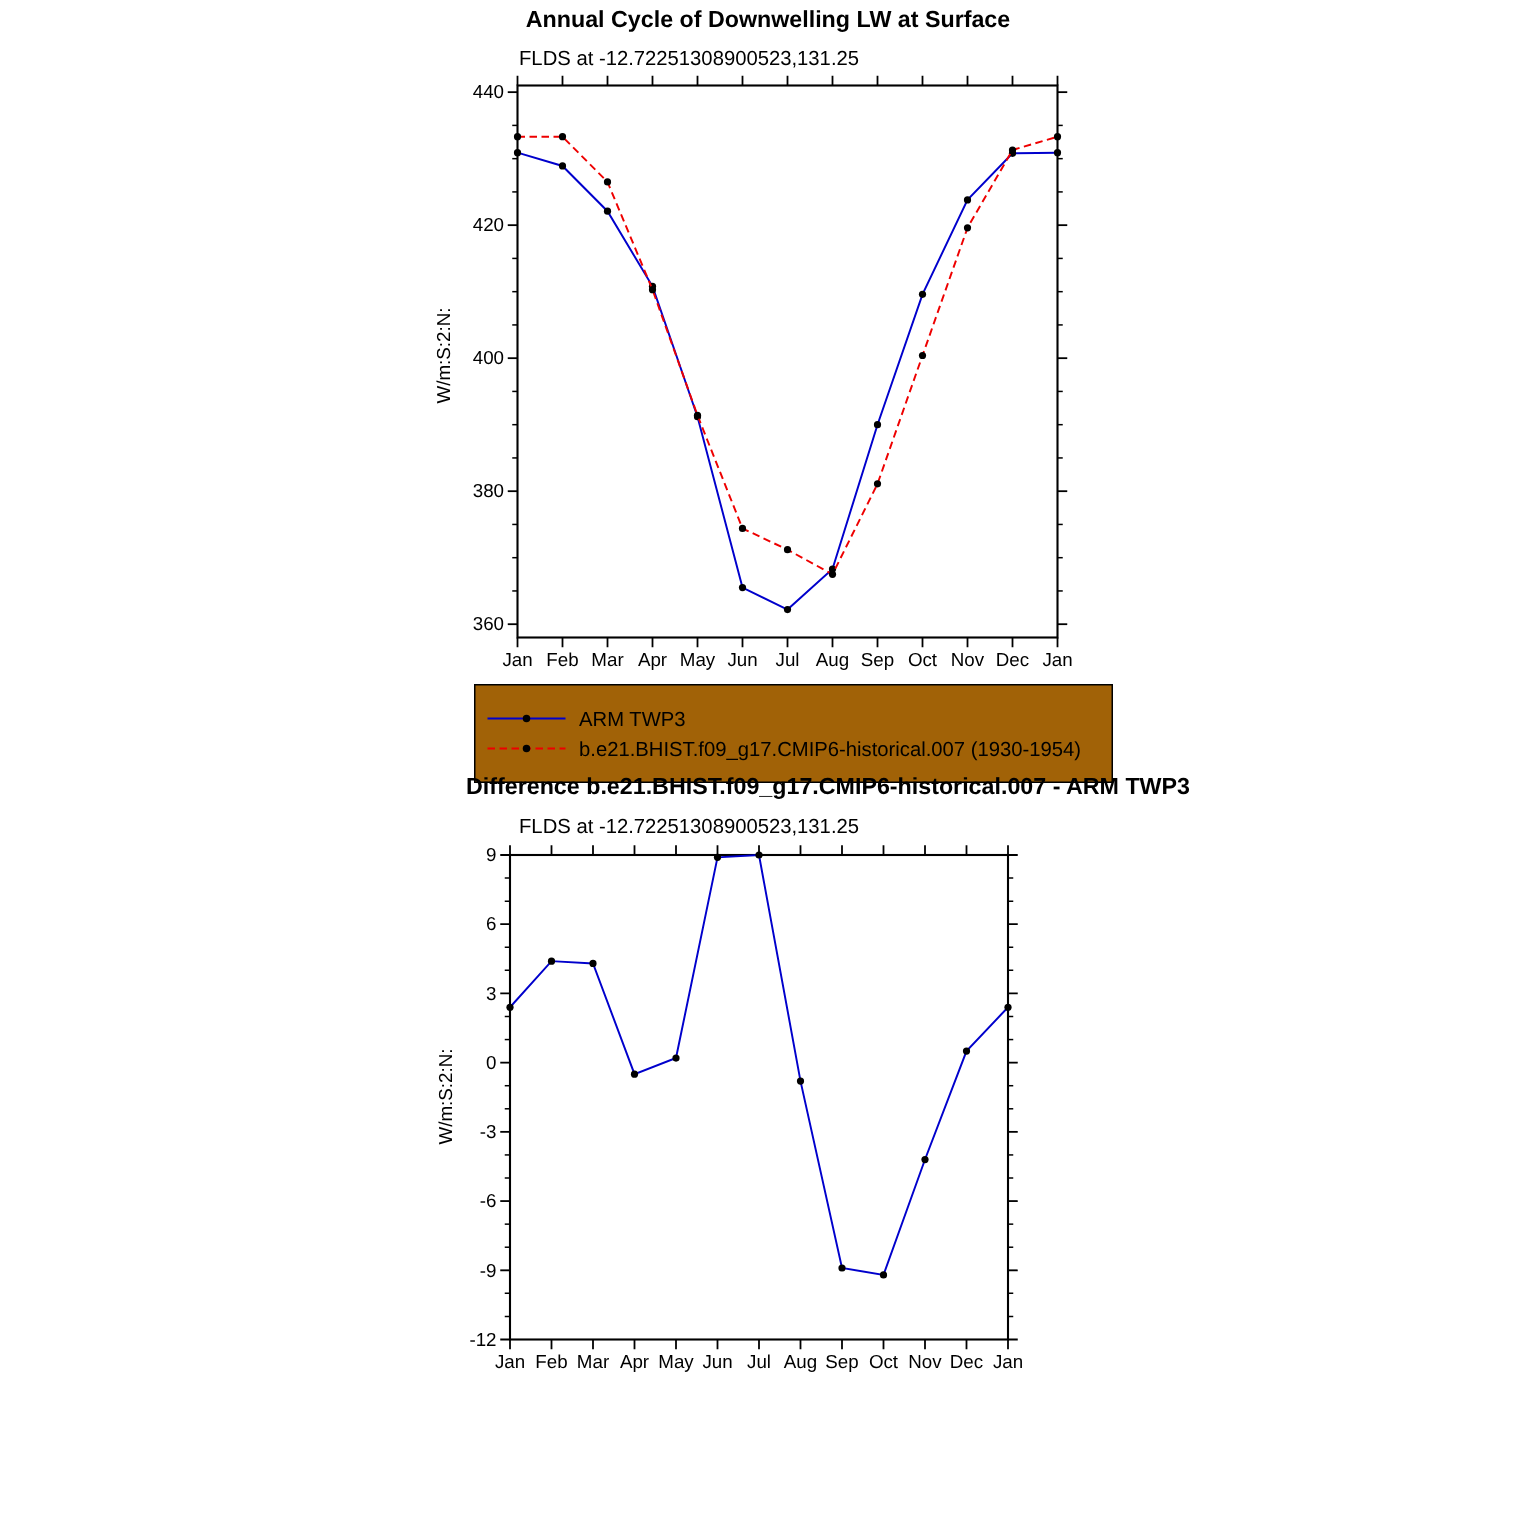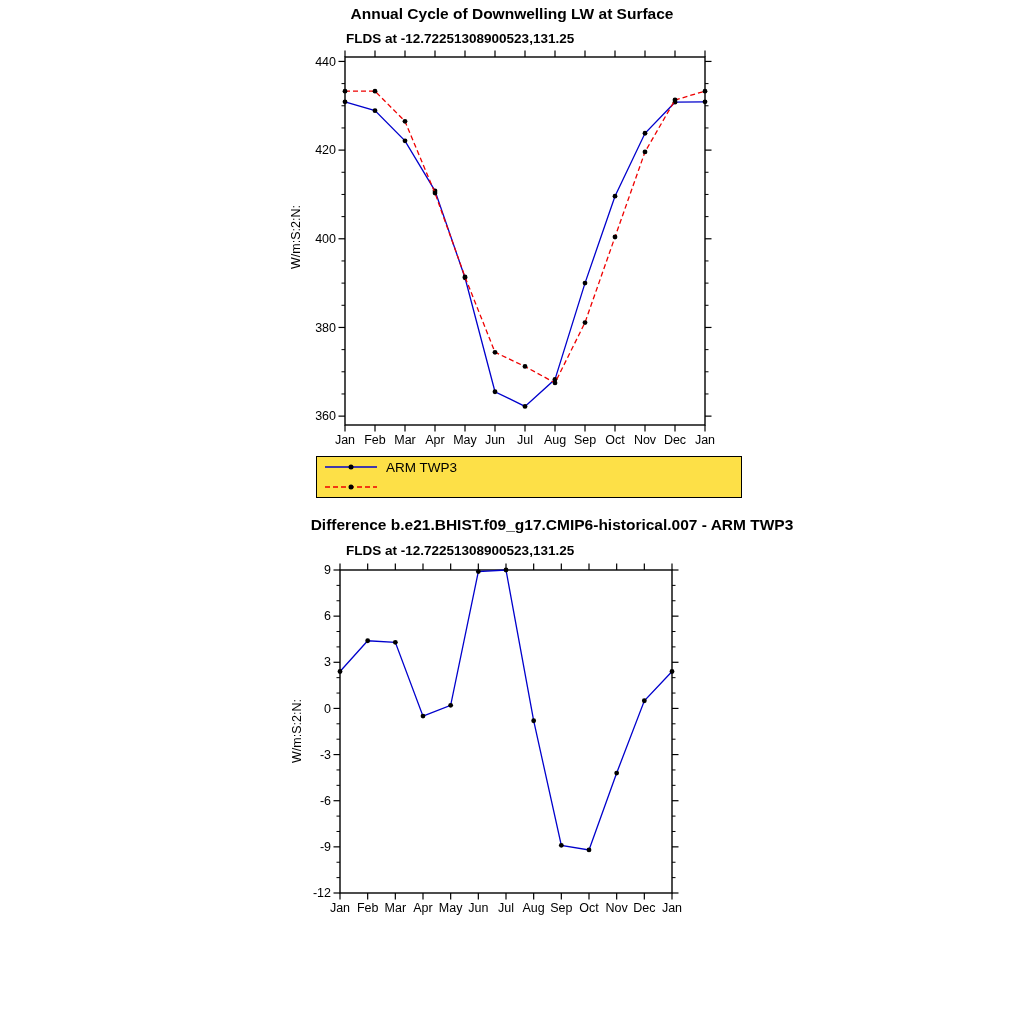--- a/index.html
+++ b/index.html
@@ -5,34 +5,34 @@
   html,body { margin:0; padding:0; }
   body {
     width:1024px; height:1024px; background:#ffffff; overflow:hidden;
     font-family:"Liberation Sans", sans-serif; color:#000;
     position:relative;
   }
   .title { position:absolute; left:0; width:1024px; text-align:center;
            font-weight:700; font-size:15.5px; }
   #title1 { top:5px; }
   #title2 { top:516px;padding-left:40px; }
-  .subtitle { position:absolute; font-size:13.5px; white-space:nowrap;font-weight:bold; }
+  .subtitle { position:absolute; font-size:13.5px; white-space:nowrap; }
   #subtitle1 { left:346px; top:31px; }
   #subtitle2 { left:346px; top:543px; }
   .ylabel { position:absolute; font-size:12.5px; white-space:nowrap;
             transform:translate(-50%,-50%) rotate(-90deg); }
   #ylabel1 { left:296px; top:237px; }
   #ylabel2 { left:297px; top:731px; }
   svg.chart { position:absolute; }
   #chartsvg1 { left:300px; top:48px; }
   #chartsvg2 { left:300px; top:558px; }
   svg text { font-family:"Liberation Sans", sans-serif; fill:#000; }
   .legend { position:absolute; left:316px; top:456px; width:426px;
-            border:1px solid #000; background:#fde047; box-sizing:border-box;
-            padding:0 6px;text-align:right; }
+            border:1px solid #000; background:#a16207; box-sizing:border-box;
+            padding:12px 6px;text-align:right; }
   .legend-row { display:flex; align-items:center; height:20px; gap:7px;
                 font-size:13.5px; white-space:nowrap; }
   .legend-sample { flex:0 0 auto; }
 </style>
 </head>
 <body>
 
 <div id="page">
 
   <div id="title1" class="title">Annual Cycle of Downwelling LW at Surface</div>
@@ -154,20 +154,21 @@
         <line x1="2" y1="7" x2="54" y2="7" stroke-width="1.4" stroke="#0000cc"></line>
         <circle cx="28" cy="7" r="2.5" fill="#000"></circle>
       </svg>
       <span>ARM TWP3</span>
     </div>
     <div class="legend-row">
       <svg class="legend-sample" width="56" height="14">
         <line x1="2" y1="7" x2="54" y2="7" stroke-width="1.4" stroke="#ee0000" stroke-dasharray="5 3"></line>
         <circle cx="28" cy="7" r="2.5" fill="#000"></circle>
       </svg>
+      <span>b.e21.BHIST.f09_g17.CMIP6-historical.007 (1930-1954)</span>
     </div>
   </div>
 
   <div id="title2" class="title">Difference b.e21.BHIST.f09_g17.CMIP6-historical.007 - ARM TWP3</div>
   <div id="subtitle2" class="subtitle">FLDS at -12.72251308900523,131.25</div>
   <div id="ylabel2" class="ylabel">W/m:S:2:N:</div>
   <svg id="chartsvg2" class="chart" width="400" height="375">
       <line x1="40" y1="319.6190476190476" x2="36.5" y2="319.6190476190476" stroke="#000" stroke-width="1"></line>
       <line x1="372" y1="319.6190476190476" x2="375.5" y2="319.6190476190476" stroke="#000" stroke-width="1"></line>
       <line x1="40" y1="304.23809523809524" x2="36.5" y2="304.23809523809524" stroke="#000" stroke-width="1"></line>

